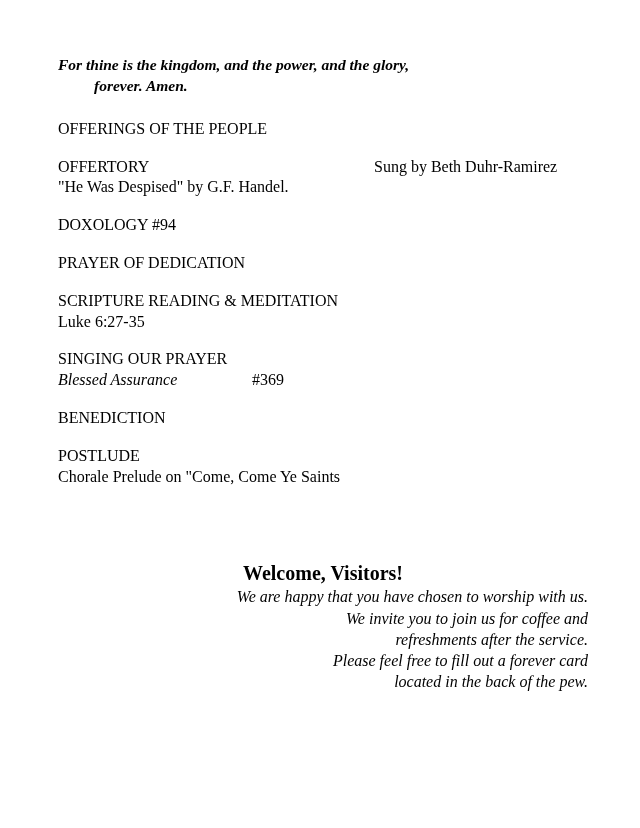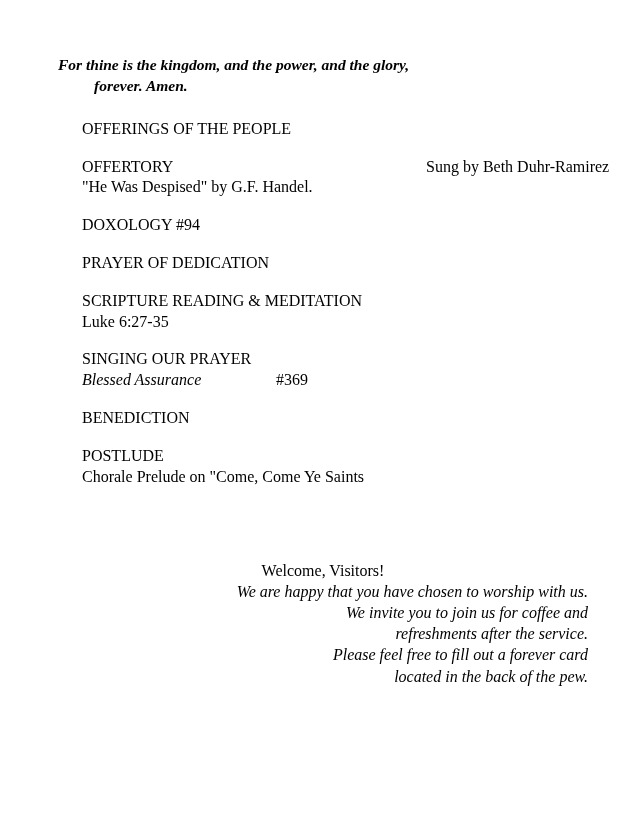--- a/index.html
+++ b/index.html
@@ -36,32 +36,31 @@
   }
   .prayer-close .line2 {
     display: block;
     padding-left: 36px;
   }
 
   .block {
     margin-top: 17px;
     font-size: 16px;
     line-height: 1.3;
-    margin-left: 24px;
   }
   .block.first-block {
     margin-top: 22px;
   }
   .title-line {
     position: relative;
     white-space: nowrap;
   }
   .title-line .right-note {
     position: absolute;
-    left: 344px;
+    left: 316px;
     top: 0;
     white-space: nowrap;
   }
   .sub-line {
     white-space: nowrap;
   }
   .hymn-line {
     position: relative;
     white-space: nowrap;
   }
@@ -76,22 +75,22 @@
 
   
   .visitors {
     position: absolute;
     left: 0;
     top: 505px;
     width: 530px;
     text-align: center;
   }
   .visitors .heading {
-    font-weight: normal;
-    font-size: 16px;
+    font-weight: bold;
+    font-size: 20px;
     line-height: 1.32;
   }
   .visitors .body {
     font-style: italic;
     font-size: 16px;
     line-height: 1.32;
     text-align: right;
   }
 </style>
 </head>

